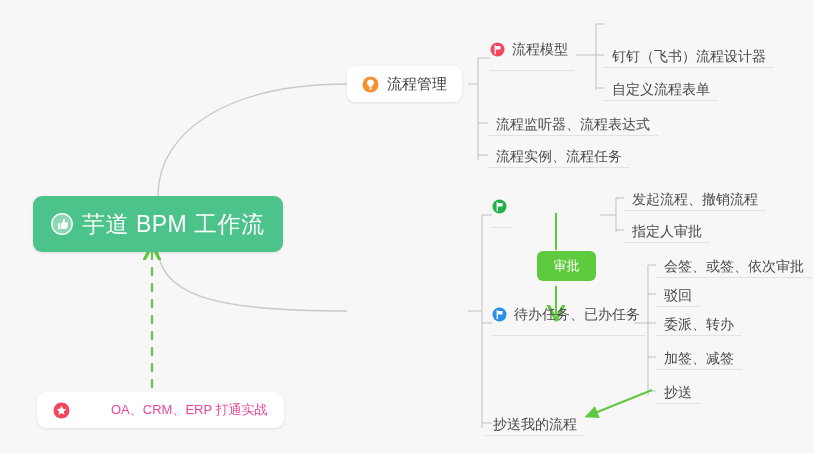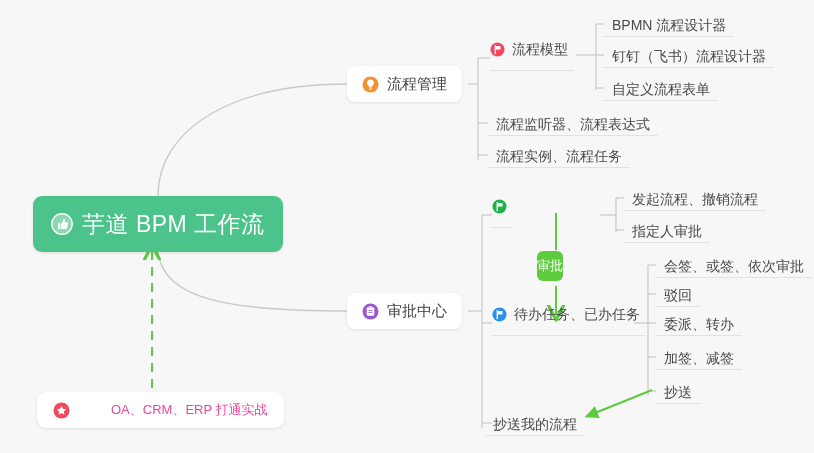--- a/index.html
+++ b/index.html
@@ -120,21 +120,21 @@
     margin-left: 32px;
   }
 
   .tag-node {
     position: absolute;
     display: flex;
     align-items: center;
     justify-content: center;
     background: #5ecb3e;
     border-radius: 6px;
-    width: 26px;
+    width: 59px;
     height: 30px;
     box-sizing: border-box;
   }
   .tag-label {
     color: #ffffff;
     font-size: 13px;
     white-space: nowrap;
   }
 
   
@@ -237,50 +237,34 @@
     <span class="icon">
       <svg width="15" height="15" viewBox="0 0 15 15" xmlns="http://www.w3.org/2000/svg">
         <circle cx="7.5" cy="7.5" r="7" fill="#f2475f"></circle>
         <path d="M5.2 3.6 v8.1" stroke="#ffffff" stroke-width="1.25" stroke-linecap="round" fill="none"></path>
         <path d="M5.9 4.0 h4.6 v3.5 h-4.6 z" fill="#ffffff"></path>
       </svg>
     </span>
     <span class="sub-label">流程模型</span>
   </div>
 
-  <div class="leaf-node" style="left:604px; top:11px;">
-    <span class="leaf-label">BPMN 流程设计器</span>
-  </div>
   <div class="leaf-node" style="left:604px; top:42px;">
     <span class="leaf-label">钉钉（飞书）流程设计器</span>
   </div>
   <div class="leaf-node" style="left:604px; top:75px;">
     <span class="leaf-label">自定义流程表单</span>
   </div>
 
   <div class="leaf-node" style="left:488px; top:110px;">
     <span class="leaf-label">流程监听器、流程表达式</span>
   </div>
   <div class="leaf-node" style="left:488px; top:142px;">
     <span class="leaf-label">流程实例、流程任务</span>
   </div>
 
-  <div class="branch-node" style="left:347px; top:293px;">
-    <span class="icon">
-      <svg width="17" height="17" viewBox="0 0 17 17" xmlns="http://www.w3.org/2000/svg">
-        <circle cx="8.5" cy="8.5" r="8" fill="#9b59d0"></circle>
-        <rect x="4.7" y="4.3" width="7.6" height="8.4" rx="1.1" fill="#ffffff"></rect>
-        <rect x="6.6" y="3.2" width="3.8" height="2.0" rx="0.8" fill="#ffffff"></rect>
-        <rect x="6.6" y="3.2" width="3.8" height="2.0" rx="0.8" fill="#9b59d0" opacity="0.25"></rect>
-        <rect x="6.2" y="7.0" width="4.6" height="0.85" rx="0.42" fill="#9b59d0"></rect>
-        <rect x="6.2" y="9.0" width="4.6" height="0.85" rx="0.42" fill="#9b59d0"></rect>
-      </svg>
-    </span>
-    <span class="branch-label">审批中心</span>
-  </div>
 
   <div class="sub-node" style="left:492px; top:202px;">
     <span class="icon">
       <svg width="15" height="15" viewBox="0 0 15 15" xmlns="http://www.w3.org/2000/svg">
         <circle cx="7.5" cy="7.5" r="7" fill="#22b14c"></circle>
         <path d="M5.2 3.6 v8.1" stroke="#ffffff" stroke-width="1.25" stroke-linecap="round" fill="none"></path>
         <path d="M5.9 4.0 h4.6 v3.5 h-4.6 z" fill="#ffffff"></path>
       </svg>
     </span>
   </div>

